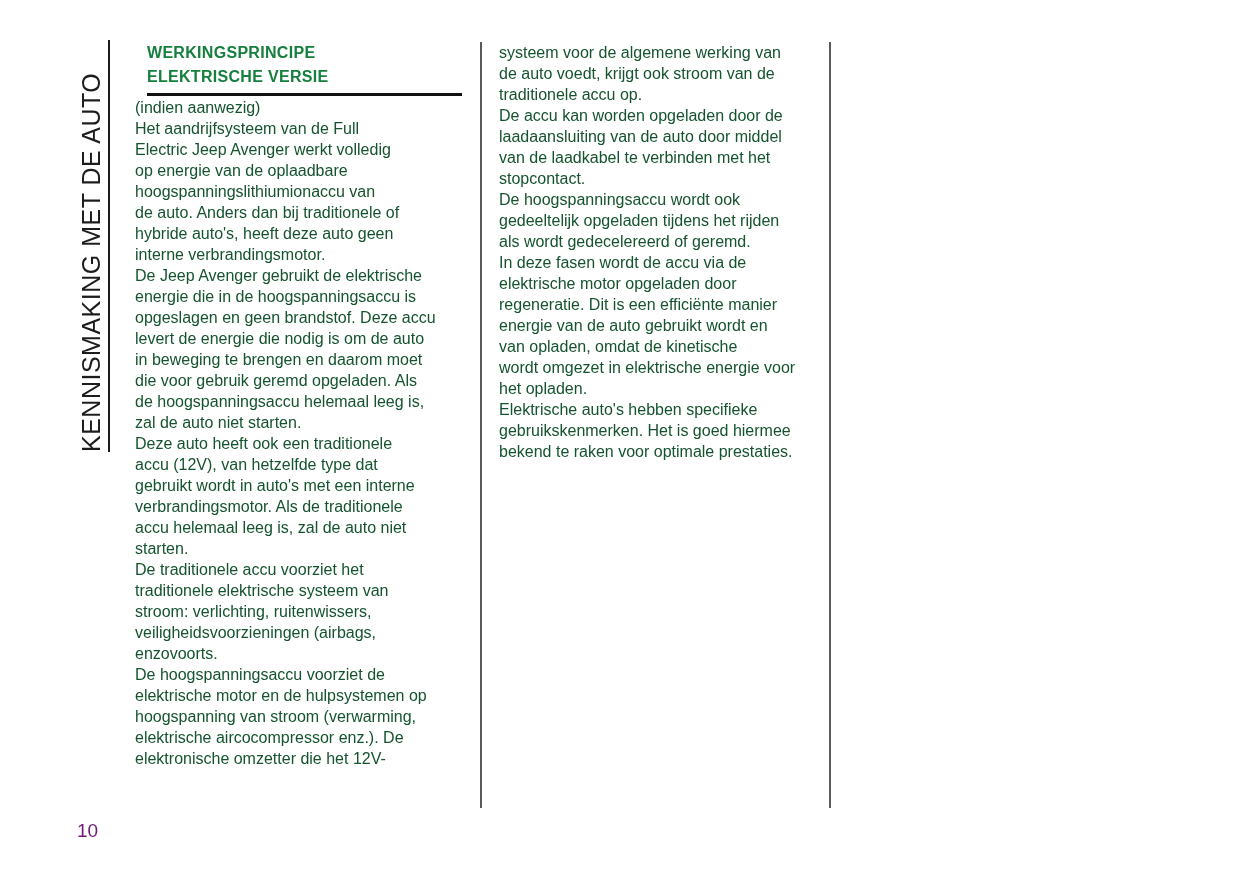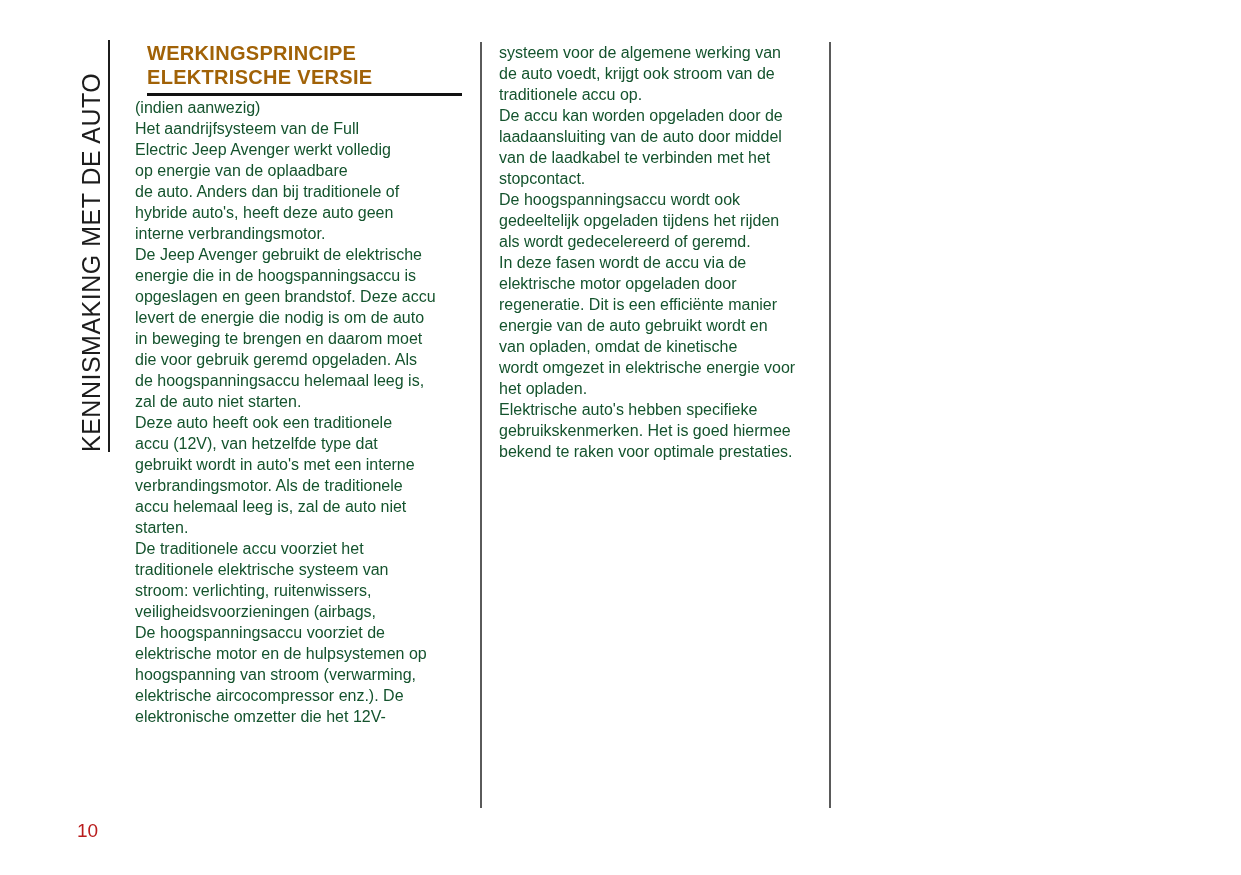--- a/index.html
+++ b/index.html
@@ -32,24 +32,24 @@
     border-bottom: 2px solid #1c1c1c;
     padding-bottom: 2px;
     white-space: nowrap;
   }
   .title-block {
     position: absolute;
     left: 147px;
     top: 41px;
     width: 315px;
     font-weight: bold;
-    font-size: 20px;
+    font-size: 16px;
     line-height: 24px;
     letter-spacing: 0.3px;
-    color: #a16207;
+    color: #15803d;
     border-bottom: 3px solid #111111;
     padding-bottom: 4px;
   }
   .col {
     position: absolute;
     width: 325px;
     font-size: 16px;
     line-height: 21px;
     color: #14532d;
     white-space: nowrap;
@@ -63,41 +63,42 @@
     height: 766px;
     background: #5a5a5a;
   }
   .divider-left  { left: 480px; }
   .divider-right { left: 829px; }
   .page-number {
     position: absolute;
     left: 77px;
     top: 820px;
     font-size: 19px;
-    color: #b91c1c;
+    color: #701a75;
   }
   .text-line { height: 21px; }
 </style>
 </head>
 <body>
 
 <div class="page">
 
   <div class="sidebar-text">KENNISMAKING MET DE AUTO</div>
 
   <div class="title-block">
     <div>WERKINGSPRINCIPE</div>
     <div>ELEKTRISCHE VERSIE</div>
   </div>
 
   <div class="col col-left">
       <div class="text-line">(indien aanwezig)</div>
       <div class="text-line">Het aandrijfsysteem van de Full</div>
       <div class="text-line">Electric Jeep Avenger werkt volledig</div>
       <div class="text-line">op energie van de oplaadbare</div>
+      <div class="text-line">hoogspanningslithiumionaccu van</div>
       <div class="text-line">de auto. Anders dan bij traditionele of</div>
       <div class="text-line">hybride auto's, heeft deze auto geen</div>
       <div class="text-line">interne verbrandingsmotor.</div>
       <div class="text-line">De Jeep Avenger gebruikt de elektrische</div>
       <div class="text-line">energie die in de hoogspanningsaccu is</div>
       <div class="text-line">opgeslagen en geen brandstof. Deze accu</div>
       <div class="text-line">levert de energie die nodig is om de auto</div>
       <div class="text-line">in beweging te brengen en daarom moet</div>
       <div class="text-line">die voor gebruik geremd opgeladen. Als</div>
       <div class="text-line">de hoogspanningsaccu helemaal leeg is,</div>
@@ -105,20 +106,21 @@
       <div class="text-line">Deze auto heeft ook een traditionele</div>
       <div class="text-line">accu (12V), van hetzelfde type dat</div>
       <div class="text-line">gebruikt wordt in auto's met een interne</div>
       <div class="text-line">verbrandingsmotor. Als de traditionele</div>
       <div class="text-line">accu helemaal leeg is, zal de auto niet</div>
       <div class="text-line">starten.</div>
       <div class="text-line">De traditionele accu voorziet het</div>
       <div class="text-line">traditionele elektrische systeem van</div>
       <div class="text-line">stroom: verlichting, ruitenwissers,</div>
       <div class="text-line">veiligheidsvoorzieningen (airbags,</div>
+      <div class="text-line">enzovoorts.</div>
       <div class="text-line">De hoogspanningsaccu voorziet de</div>
       <div class="text-line">elektrische motor en de hulpsystemen op</div>
       <div class="text-line">hoogspanning van stroom (verwarming,</div>
       <div class="text-line">elektrische aircocompressor enz.). De</div>
       <div class="text-line">elektronische omzetter die het 12V-</div>
     </div>
 
   <div class="divider divider-left"></div>
 
   <div class="col col-right">

